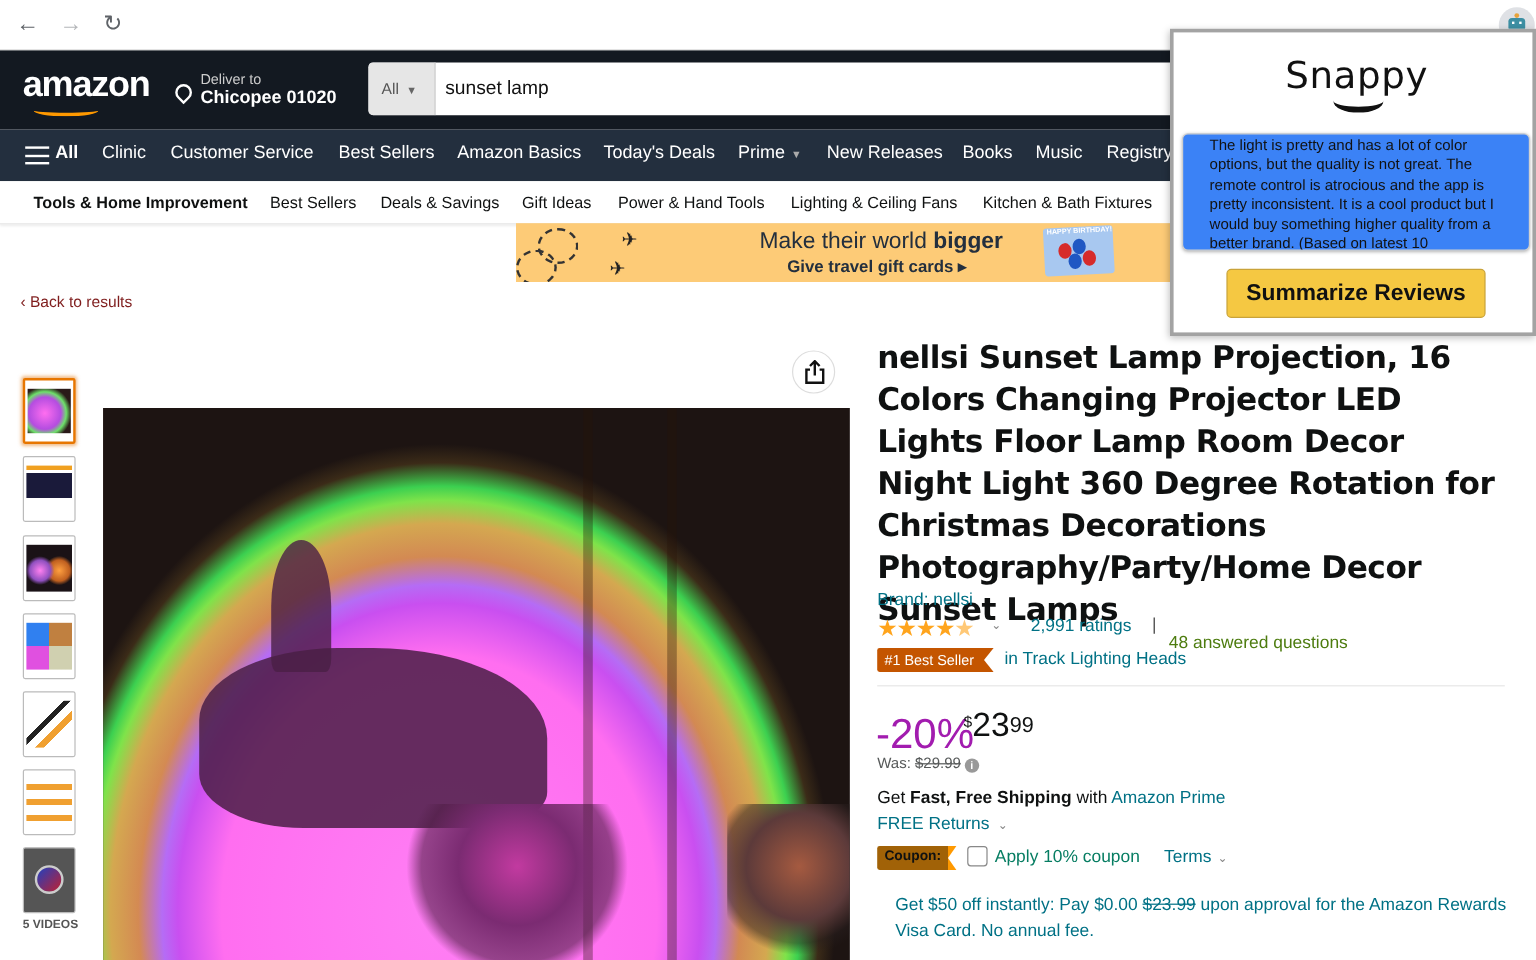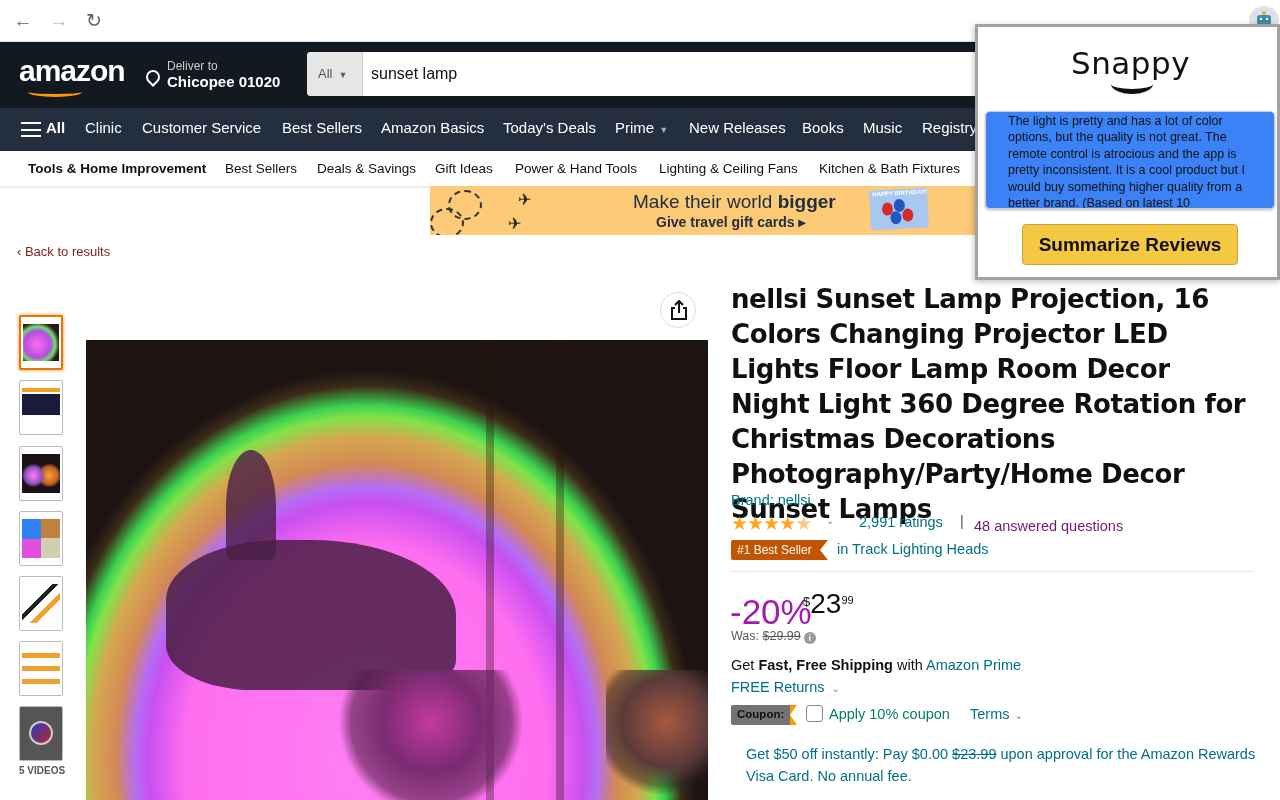--- a/index.html
+++ b/index.html
@@ -69,39 +69,39 @@
   .share-btn svg { position: absolute; left: 9px; top: 7px; }
 
   .title { position: absolute; left: 731px; top: 282px; width: 520px; font-size: 26px; line-height: 35px; color: #0f1111; font-family: "DejaVu Sans", sans-serif; letter-spacing: -0.4px; }
   .brand { position: absolute; left: 731px; top: 492px; font-size: 14.5px; color: #007185; white-space: nowrap; }
   .rating-row { position: absolute; left: 731px; top: 512px; white-space: nowrap; font-size: 14.5px; }
   .stars { position: absolute; left: 0; top: 0; font-size: 19px; color: #ffa41c; letter-spacing: -1px; }
   .stars .half { color: #ffa41c; opacity: 0.6; }
   .rating-row .chev { position: absolute; left: 95px; top: 3px; font-size: 10px; color: #888; }
   .rating-row .ratings { position: absolute; left: 128px; top: 2px; color: #007185; }
   .rating-row .sep { position: absolute; left: 229px; top: 1px; color: #555; }
-  .rating-row .questions { position: absolute; left: 243px; top: 6px; color: #701a75; }
+  .rating-row .questions { position: absolute; left: 243px; top: 16px; color: #4d7c0f; }
   .bestseller { position: absolute; left: 731px; top: 540px; height: 20px; background: #c45500; color: #fff; font-size: 12px; padding: 3px 8px 0 6px; white-space: nowrap; border-radius: 2px 0 0 2px; }
   .bestseller::after { content: ""; position: absolute; right: -8px; top: 0; border-top: 10px solid #c45500; border-bottom: 10px solid #c45500; border-right: 8px solid transparent; }
   .category { position: absolute; left: 837px; top: 541px; font-size: 14.5px; color: #007185; white-space: nowrap; }
   .divider { position: absolute; left: 731px; top: 571px; width: 523px; height: 1px; background: #e7e7e7; }
   .discount { position: absolute; left: 730px; top: 592px; font-size: 35px; color: #a21caf; font-weight: 300; }
   .price { position: absolute; left: 803px; top: 588px; white-space: nowrap; color: #0f1111; }
   .price .sym { font-size: 13px; vertical-align: top; position: relative; top: 6px; }
   .price .whole { font-size: 28px; }
-  .price .frac { font-size: 11px; vertical-align: top; position: relative; top: 6px; margin-top: 40px; }
+  .price .frac { font-size: 18px; vertical-align: top; position: relative; top: 6px; margin-top: 40px; }
   .was { position: absolute; left: 731px; top: 629px; font-size: 12.5px; color: #565959; white-space: nowrap; }
   .was .strike { text-decoration: line-through; }
   .info-icon { display: inline-block; width: 12px; height: 12px; border-radius: 50%; background: #999; color: #fff; font-size: 9px; text-align: center; line-height: 12px; font-weight: bold; margin-left: 3px; vertical-align: -1px; }
   .shipping { position: absolute; left: 731px; top: 657px; font-size: 14.5px; white-space: nowrap; }
   .shipping .b { font-weight: bold; }
   .shipping .link { color: #007185; }
   .returns { position: absolute; left: 731px; top: 679px; font-size: 14.5px; color: #007185; white-space: nowrap; }
   .returns .chev { font-size: 10px; color: #888; margin-left: 7px; }
-  .coupon-badge { position: absolute; left: 731px; top: 705px; height: 20px; background: #737373; color: #0f1111; font-size: 11.5px; font-weight: bold; padding: 3px 6px 0 6px; white-space: nowrap; border-radius: 2px 0 0 2px; }
+  .coupon-badge { position: absolute; left: 731px; top: 705px; height: 20px; background: #a16207; color: #0f1111; font-size: 11.5px; font-weight: bold; padding: 3px 6px 0 6px; white-space: nowrap; border-radius: 2px 0 0 2px; }
   .coupon-badge::after { content: ""; position: absolute; right: -7px; top: 0; border-top: 10px solid #ff9900; border-bottom: 10px solid #ff9900; border-right: 7px solid transparent; }
   .coupon-check { position: absolute; left: 806px; top: 705px; width: 17px; height: 17px; border: 1px solid #888; border-radius: 3px; background: #fff; }
   .coupon-text { position: absolute; left: 829px; top: 706px; font-size: 14.5px; color: #067d62; white-space: nowrap; }
   .terms { position: absolute; left: 970px; top: 706px; font-size: 14.5px; color: #007185; white-space: nowrap; }
   .terms .chev { font-size: 10px; color: #888; margin-left: 5px; }
   .promo { position: absolute; left: 746px; top: 743px; width: 510px; font-size: 14.5px; line-height: 22px; color: #007185; }
   .promo .strike { text-decoration: line-through; }
 
   .popup { position: absolute; left: 975px; top: 24px; width: 305px; height: 256px; background: #fff; border: 3px solid #a3a3a3; box-shadow: -1px 2px 6px rgba(0,0,0,0.25); }
   .snappy-logo { position: absolute; left: 0; top: 18px; width: 305px; text-align: center; font-size: 31px; color: #111; font-family: "DejaVu Sans", sans-serif; letter-spacing: 0.5px; }

